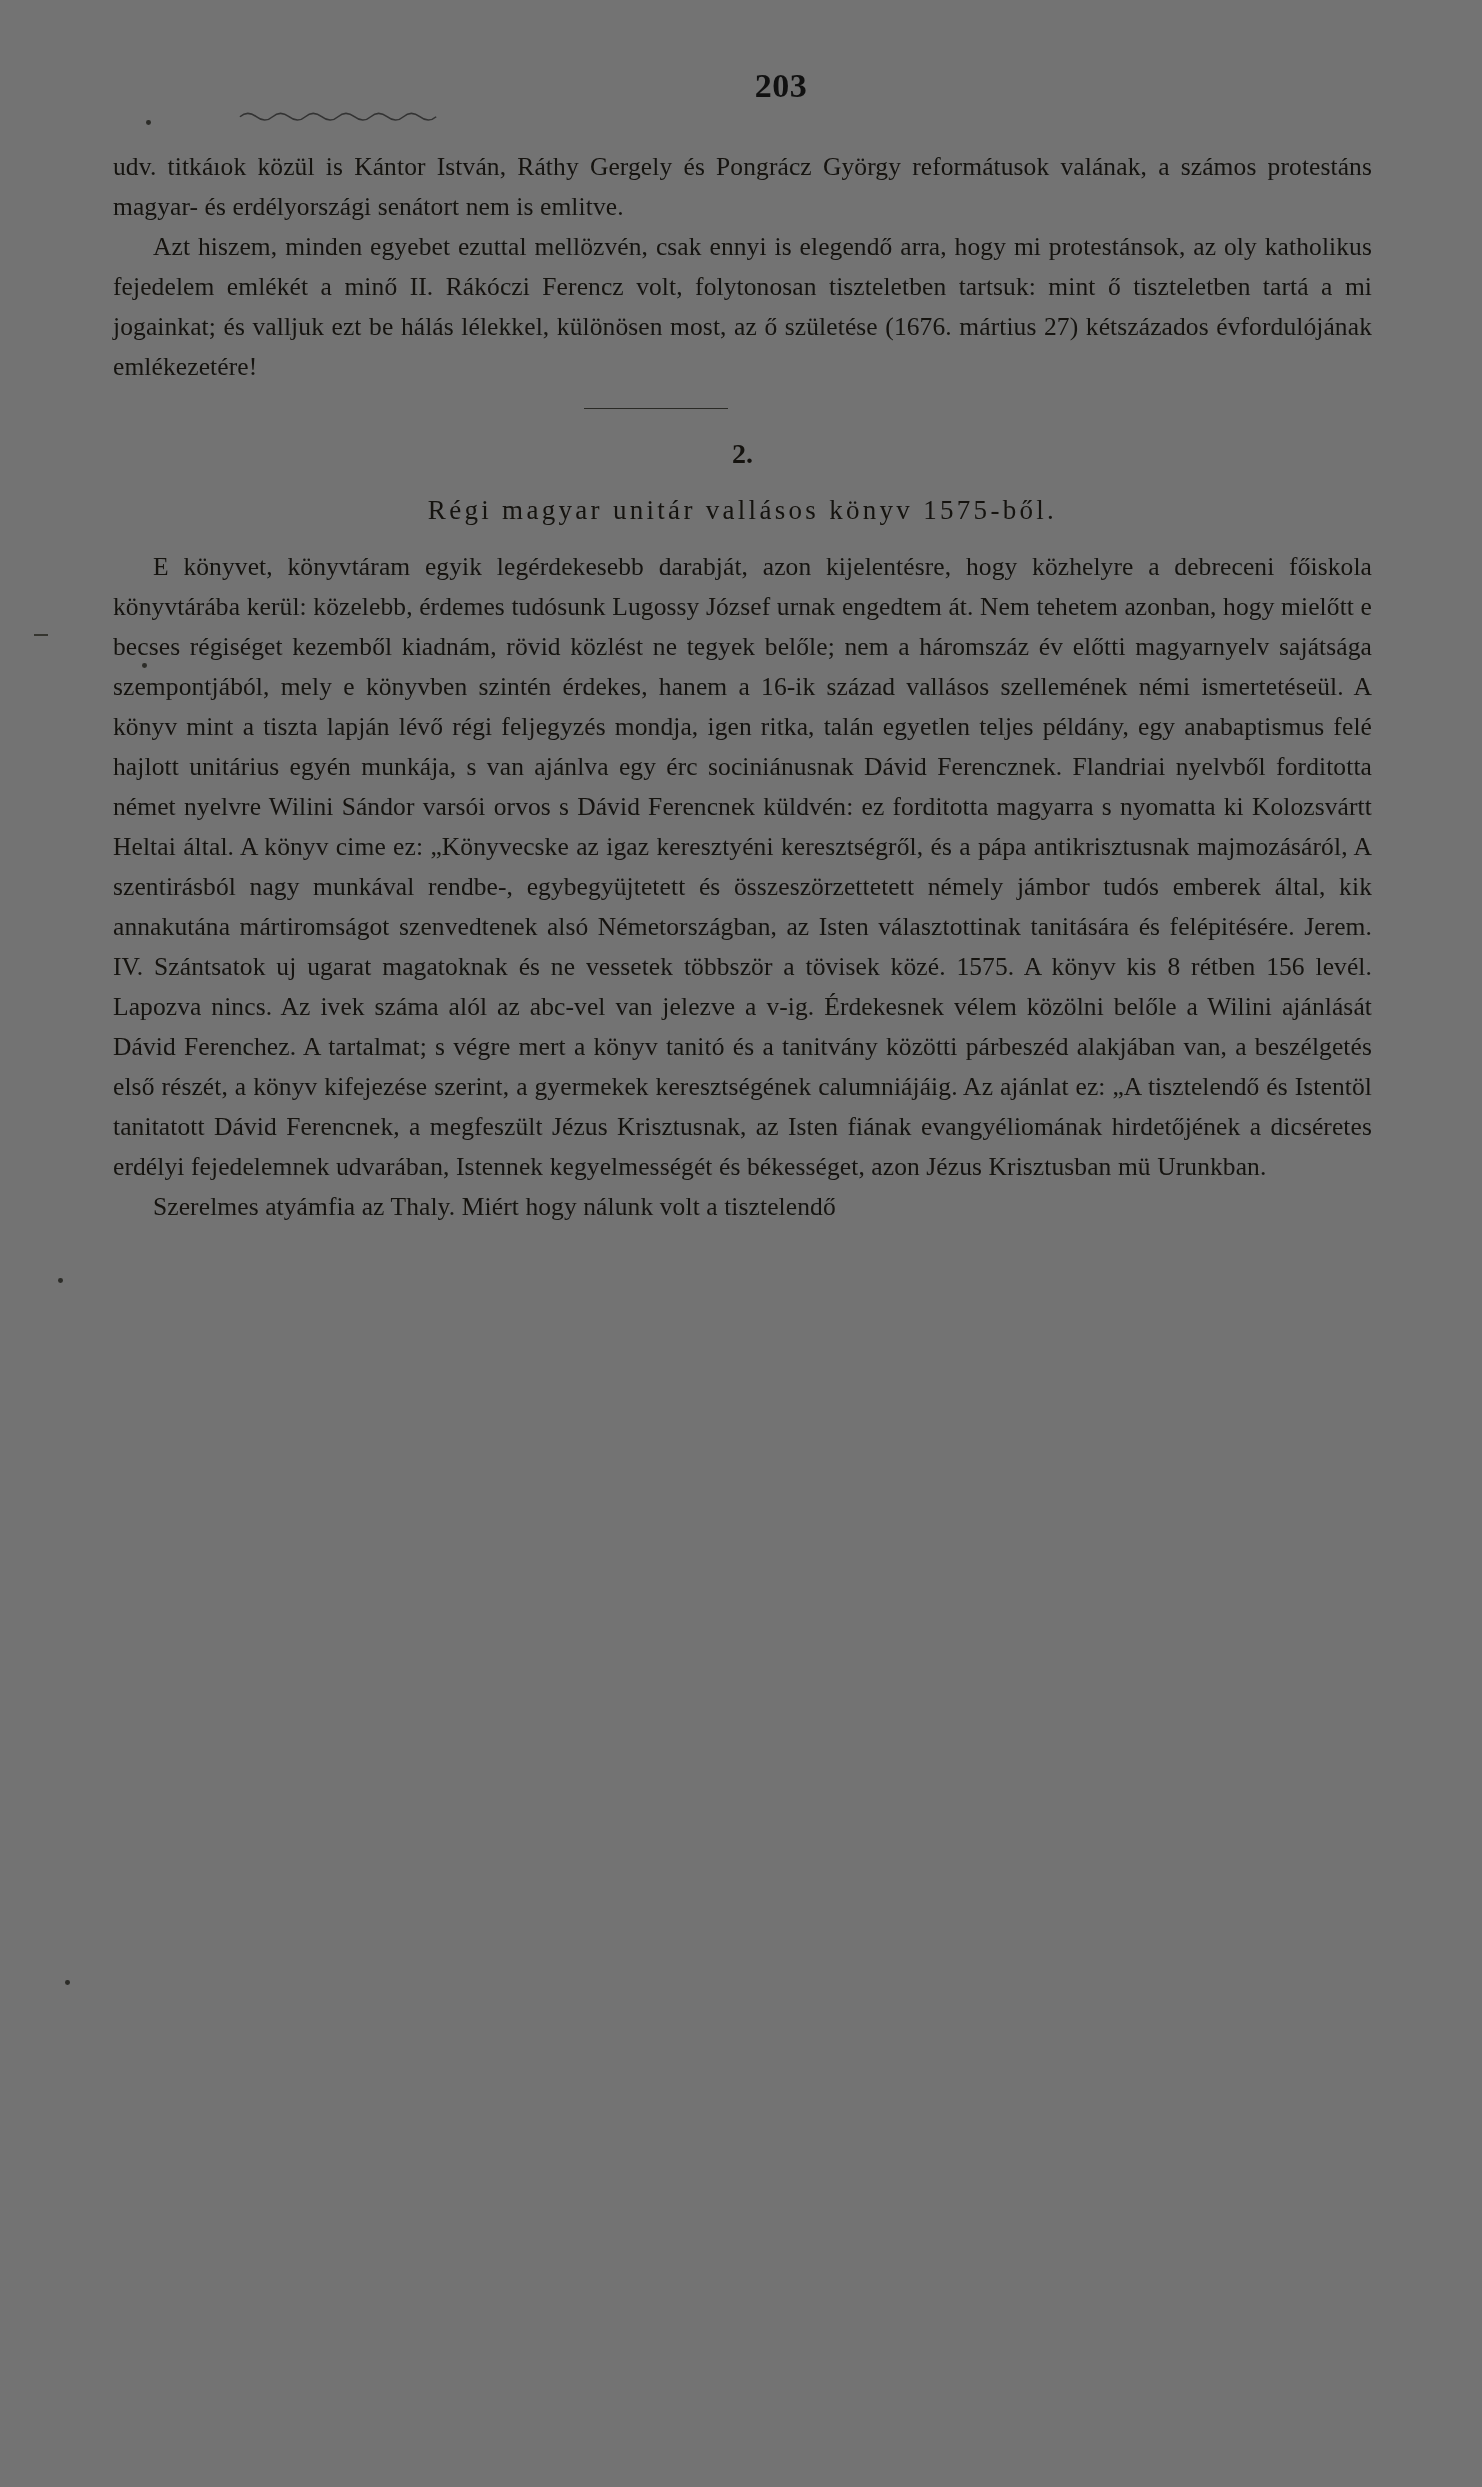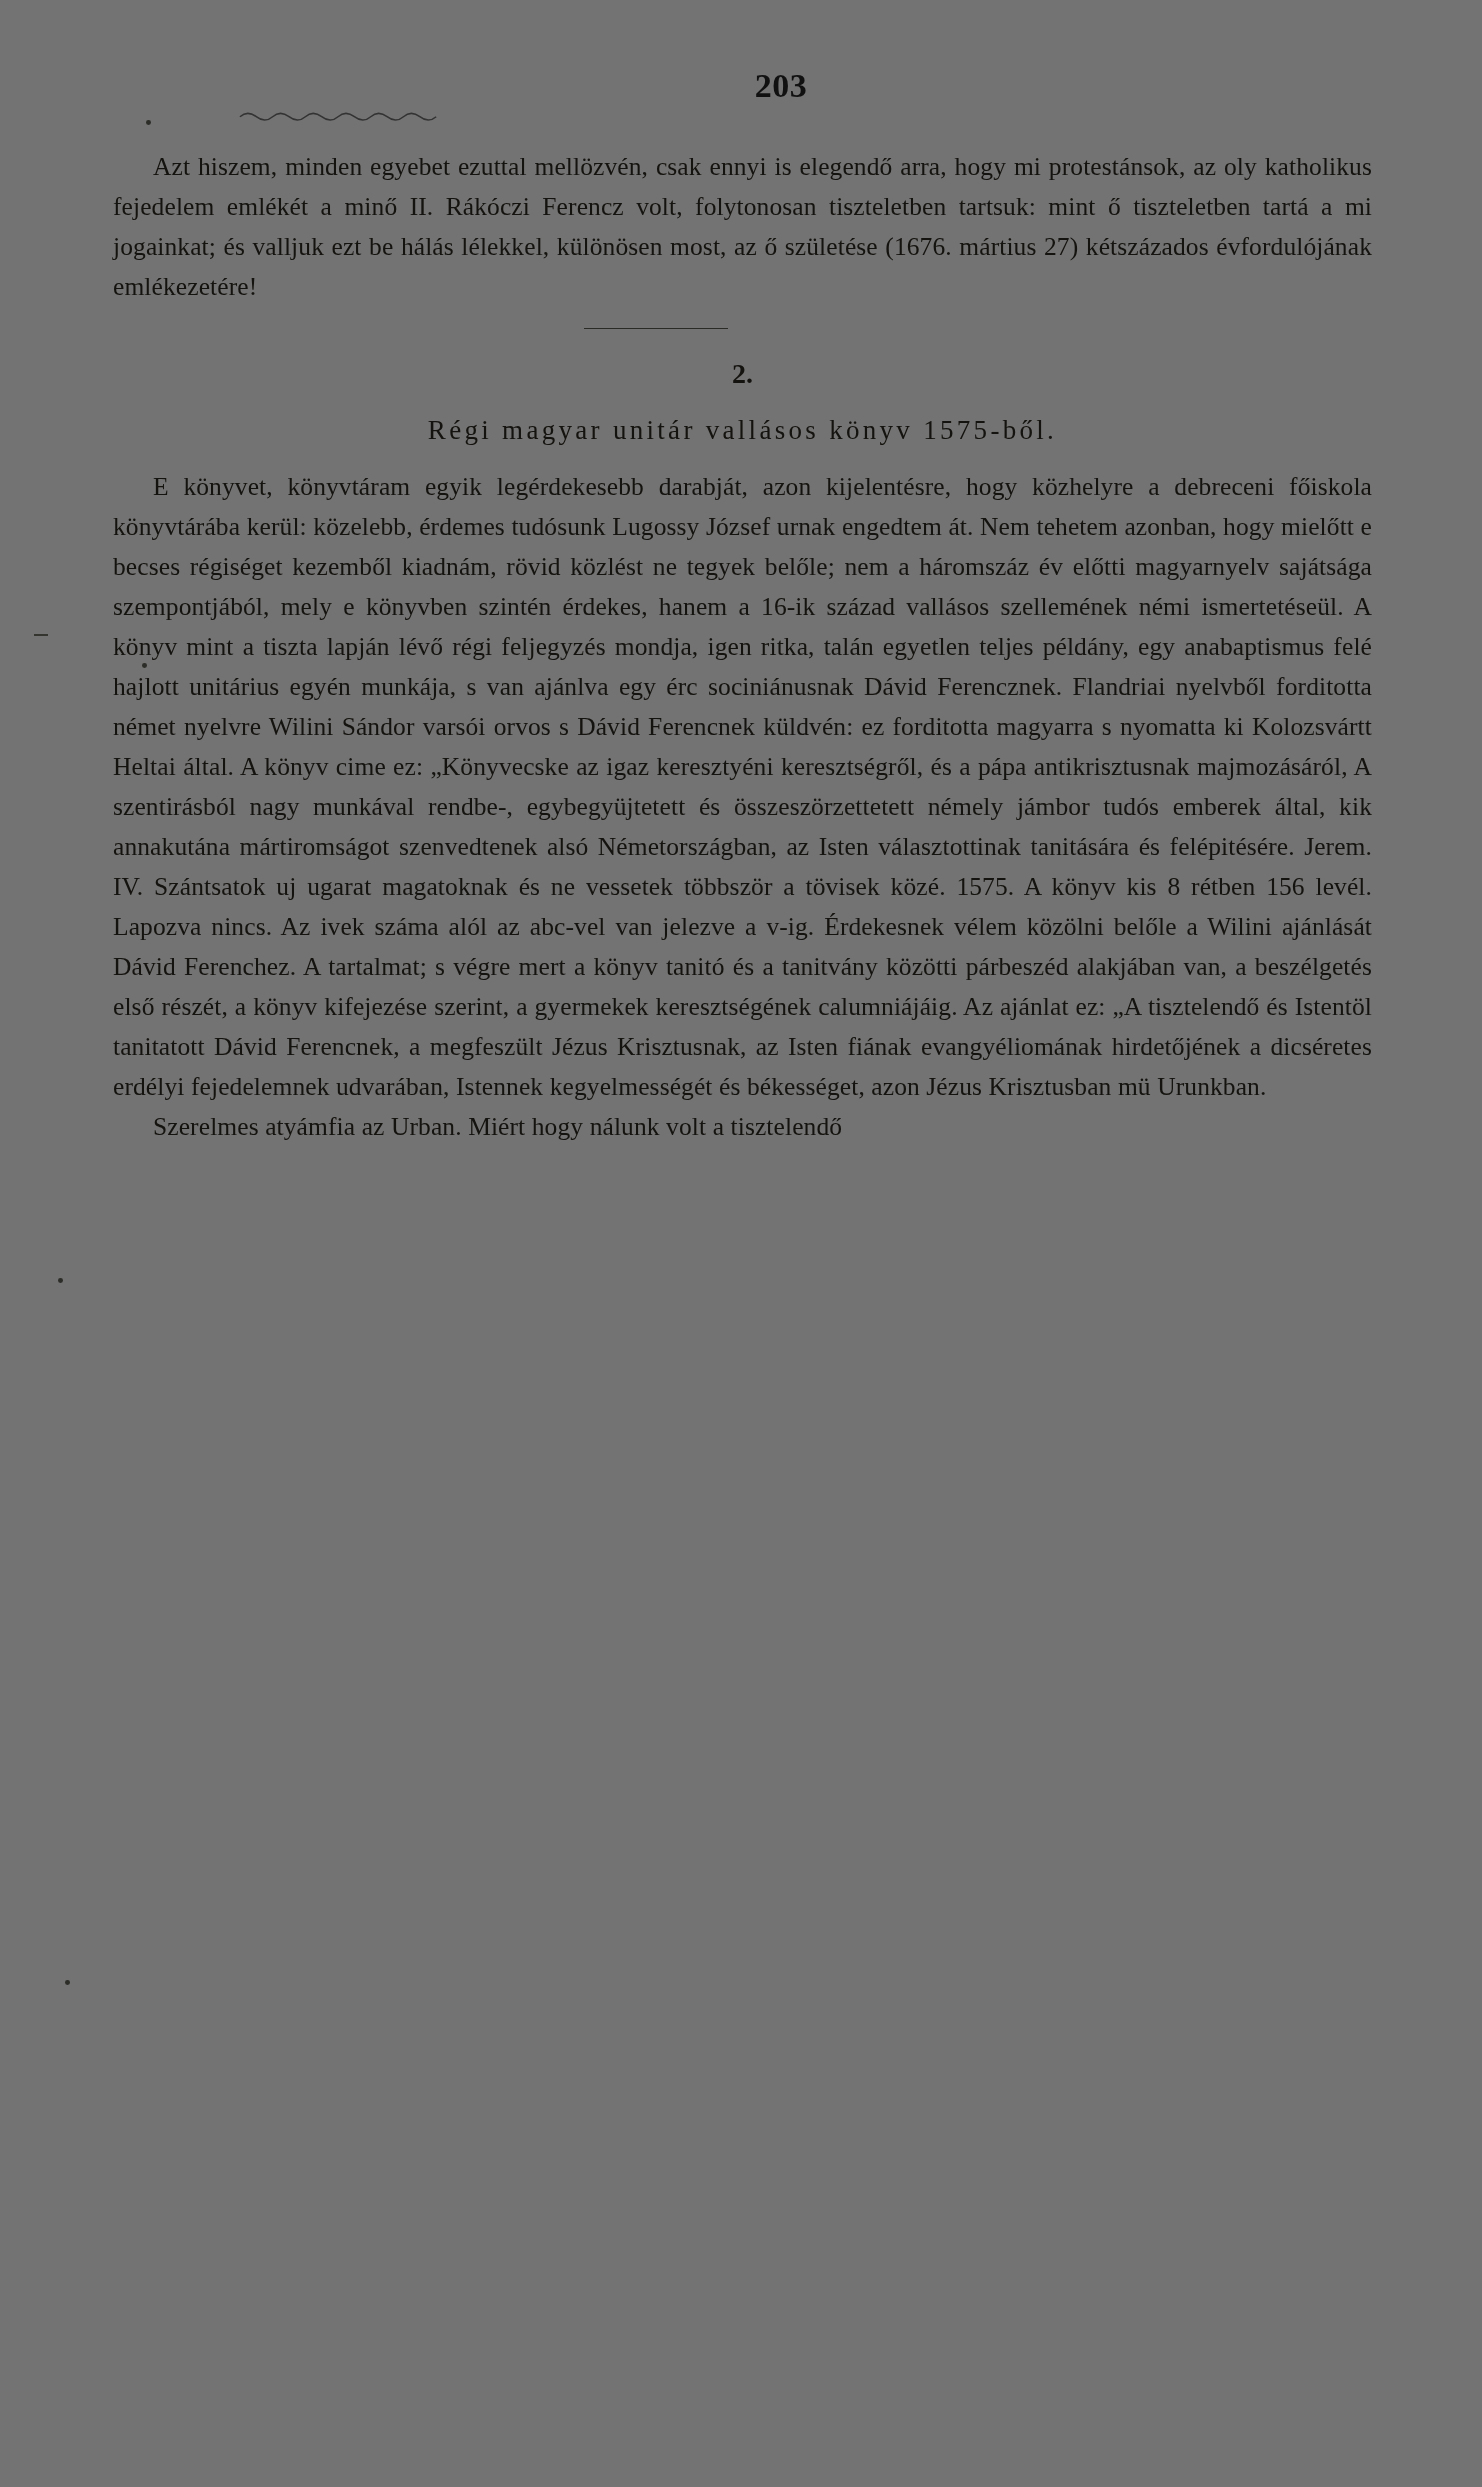--- a/index.html
+++ b/index.html
@@ -110,30 +110,31 @@
     <div class="page-number">203</div>
 
     <div class="rule-wave">
       <svg width="202" height="13.5" viewBox="0 0 210 14" fill="none" stroke="currentColor" stroke-width="1.6">
         <path d="M2 8 Q10 1 19 8 T36 8 T53 8 T70 8 T87 8 T104 8 T121 8 T138 8 T155 8 T172 8 T189 8 T206 8"></path>
       </svg>
     </div>
 
     <div class="body-block">
 
+      <p>udv. titkáıok közül is Kántor István, Ráthy Gergely és Pongrácz György reformátusok valának, a számos protestáns magyar- és erdélyországi senátort nem is emlitve.</p>
 
       <p class="indent">Azt hiszem, minden egyebet ezuttal mellözvén, csak ennyi is elegendő arra, hogy mi protestánsok, az oly katholikus fejedelem emlékét a minő II. Rákóczi Ferencz volt, folytonosan tiszteletben tartsuk: mint ő tiszteletben tartá a mi jogainkat; és valljuk ezt be hálás lélekkel, különösen most, az ő születése (1676. mártius 27) kétszázados évfordulójának emlékezetére!</p>
 
 
       <div class="short-rule"></div>
 
       <div class="section-num">2.</div>
 
       <div class="section-title">Régi magyar unitár vallásos könyv 1575-ből.</div>
 
       <p class="indent">E könyvet, könyvtáram egyik legérdekesebb darabját, azon kijelentésre, hogy közhelyre a debreceni főiskola könyvtárába kerül: közelebb, érdemes tudósunk Lugossy József urnak engedtem át. Nem tehetem azonban, hogy mielőtt e becses régiséget kezemből kiadnám, rövid közlést ne tegyek belőle; nem a háromszáz év előtti magyarnyelv sajátsága szempontjából, mely e könyvben szintén érdekes, hanem a 16-ik század vallásos szellemének némi ismertetéseül. A könyv mint a tiszta lapján lévő régi feljegyzés mondja, igen ritka, talán egyetlen teljes példány, egy anabaptismus felé hajlott unitárius egyén munkája, s van ajánlva egy érc sociniánusnak Dávid Ferencznek. Flandriai nyelvből forditotta német nyelvre Wilini Sándor varsói orvos s Dávid Ferencnek küldvén: ez forditotta magyarra s nyomatta ki Kolozsvártt Heltai által. A könyv cime ez: „Könyvecske az igaz keresztyéni keresztségről, és a pápa antikrisztusnak majmozásáról, A szentirásból nagy munkával rendbe-, egybegyüjtetett és összeszörzettetett némely jámbor tudós emberek által, kik annakutána mártiromságot szenvedtenek alsó Németországban, az Isten választottinak tanitására és felépitésére. Jerem. IV. Szántsatok uj ugarat magatoknak és ne vessetek többször a tövisek közé. 1575. A könyv kis 8 rétben 156 levél. Lapozva nincs. Az ivek száma alól az abc-vel van jelezve a v-ig. Érdekesnek vélem közölni belőle a Wilini ajánlását Dávid Ferenchez. A tartalmat; s végre mert a könyv tanitó és a tanitvány közötti párbeszéd alakjában van, a beszélgetés első részét, a könyv kifejezése szerint, a gyermekek keresztségének calumniájáig. Az ajánlat ez: „A tisztelendő és Istentöl tanitatott Dávid Ferencnek, a megfeszült Jézus Krisztusnak, az Isten fiának evangyéliomának hirdetőjének a dicséretes erdélyi fejedelemnek udvarában, Istennek kegyelmességét és békességet, azon Jézus Krisztusban mü Urunkban.</p>
 
-      <p class="indent">Szerelmes atyámfia az Urban. Miért hogy nálunk volt a tisztelendő</p>
+      <p class="indent">Szerelmes atyámfia az Thaly. Miért hogy nálunk volt a tisztelendő</p>
 
     </div>
   </div>
 </div>
 
 
 </body></html>

